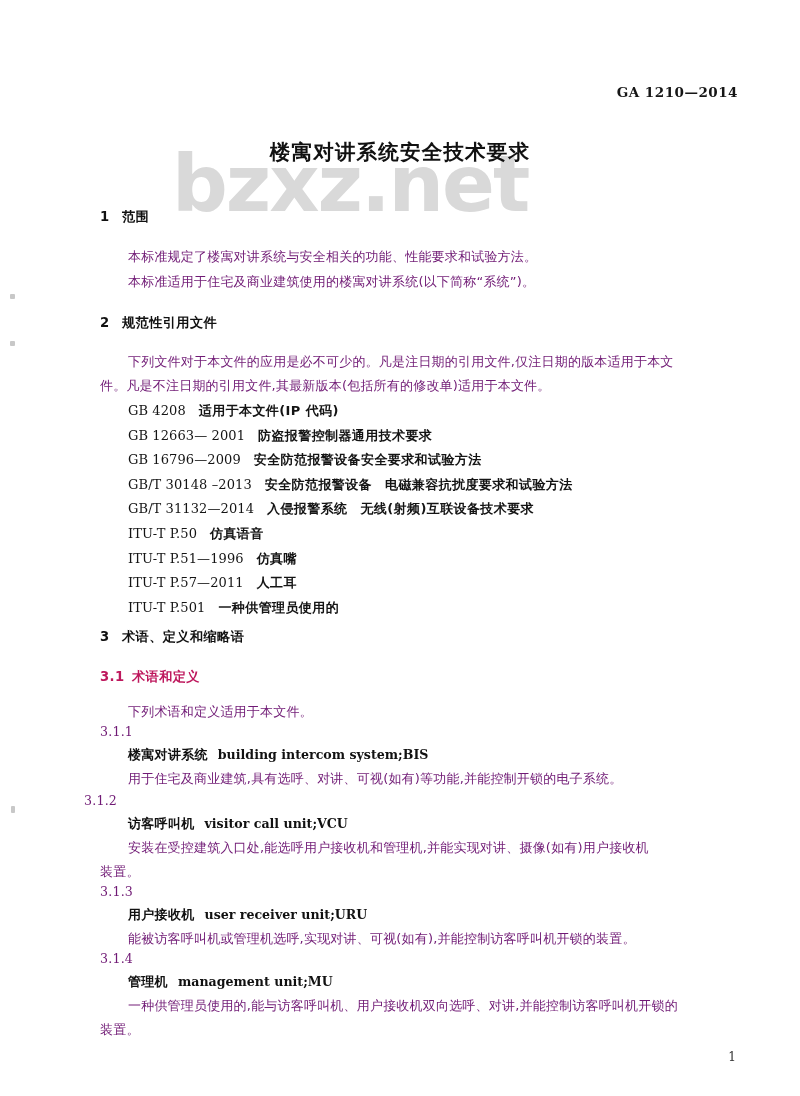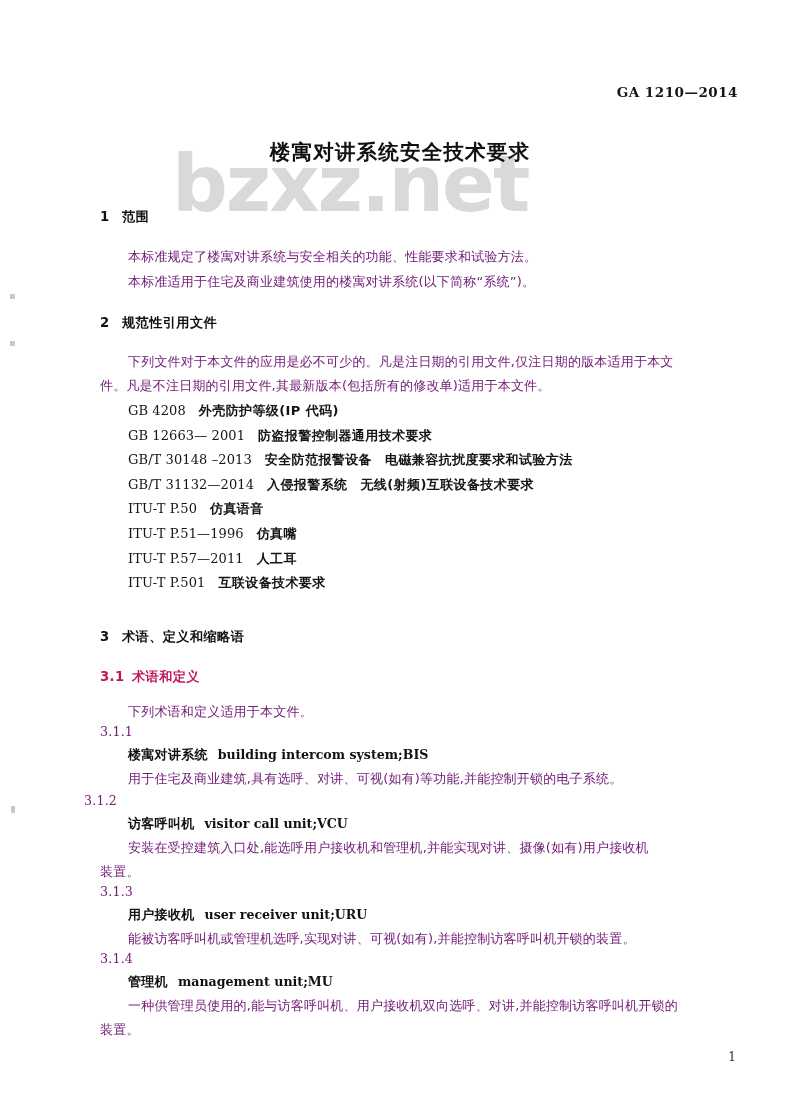--- a/index.html
+++ b/index.html
@@ -187,42 +187,45 @@
     <div class="blk para nowrap" style="left:128px; top:270px;">本标准适用于住宅及商业建筑使用的楼寓对讲系统(以下简称“系统”)。</div>
 
     <div class="blk h1" style="left:100px; top:314px;">
       <span class="num">2</span><span>规范性引用文件</span>
     </div>
     <div class="blk para nowrap" style="left:128px; top:350px;">下列文件对于本文件的应用是必不可少的。凡是注日期的引用文件,仅注日期的版本适用于本文</div>
     <div class="blk para nowrap" style="left:100px; top:374px;">件。凡是不注日期的引用文件,其最新版本(包括所有的修改单)适用于本文件。</div>
 
     <div class="blk" style="left:128px; top:399px;">
       <div class="ref">
-        <span>GB 4208</span><span class="zh">外壳防护等级(IP 代码)</span>
+        <span>GB 4208</span><span class="zh">适用于本文件(IP 代码)</span>
       </div>
       <div class="ref">
         <span>GB 12663— 2001</span><span class="zh">防盗报警控制器通用技术要求</span>
       </div>
       <div class="ref">
+        <span>GB 16796—2009</span><span class="zh">安全防范报警设备安全要求和试验方法</span>
+      </div>
+      <div class="ref">
         <span>GB/T 30148 –2013</span><span class="zh">安全防范报警设备</span><span class="zh zh2">电磁兼容抗扰度要求和试验方法</span>
       </div>
       <div class="ref">
         <span>GB/T 31132—2014</span><span class="zh">入侵报警系统</span><span class="zh zh2">无线(射频)互联设备技术要求</span>
       </div>
       <div class="ref">
         <span>ITU-T P.50</span><span class="zh">仿真语音</span>
       </div>
       <div class="ref">
         <span>ITU-T P.51—1996</span><span class="zh">仿真嘴</span>
       </div>
       <div class="ref">
         <span>ITU-T P.57—2011</span><span class="zh">人工耳</span>
       </div>
       <div class="ref">
-        <span>ITU-T P.501</span><span class="zh">互联设备技术要求</span>
+        <span>ITU-T P.501</span><span class="zh">一种供管理员使用的</span>
       </div>
     </div>
 
     <div class="blk h1" style="left:100px; top:628px;">
       <span class="num">3</span><span>术语、定义和缩略语</span>
     </div>
 
     <div class="blk h2" style="left:100px; top:668px;">
       <span class="num">3.1</span><span>术语和定义</span>
     </div>

